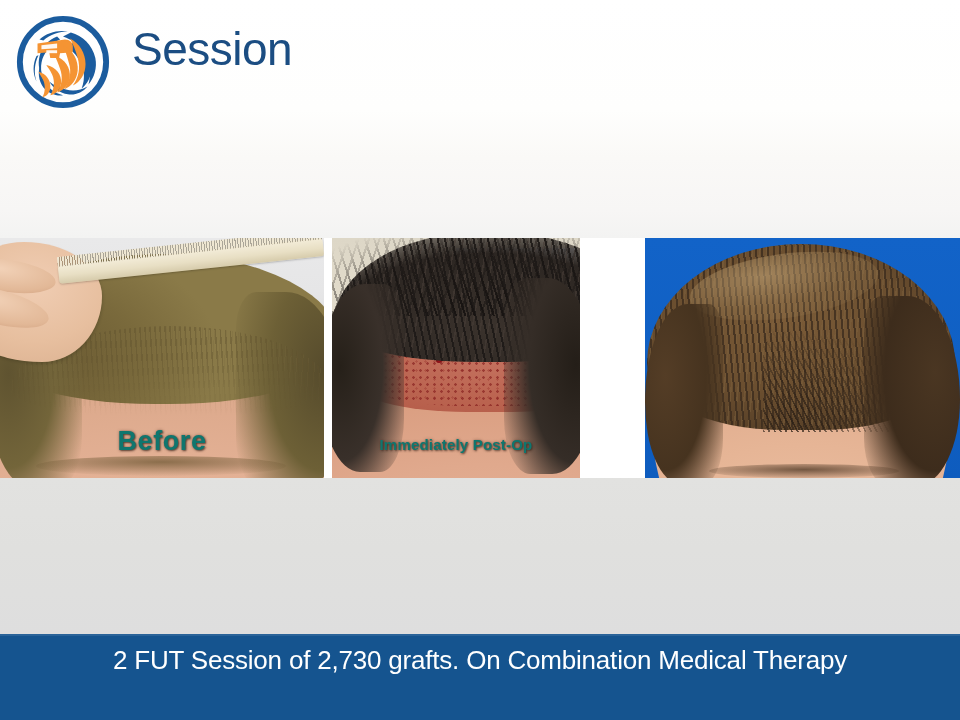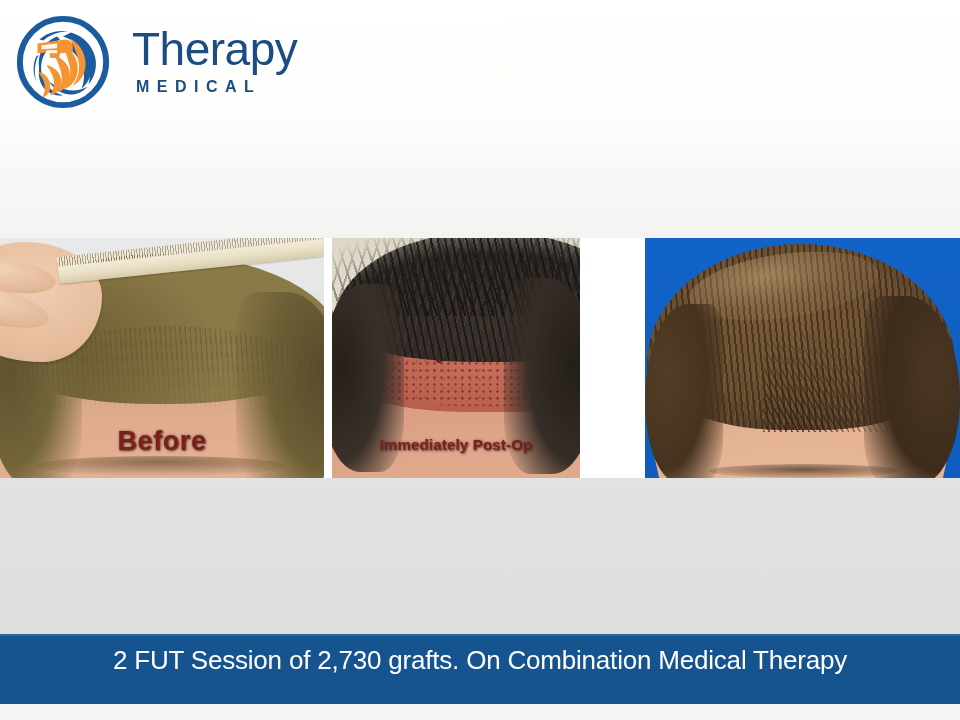--- a/index.html
+++ b/index.html
@@ -100,21 +100,21 @@
     overflow: hidden;
   }
   .photo-before { left: 0px;   width: 324px; }
   .photo-postop { left: 332px; width: 248px; }
   .photo-after  { left: 645px; width: 315px; }
 
   .photo-caption {
     position: absolute;
     width: 100%;
     text-align: center;
-    color: #7f1d1d;
+    color: #0f766e;
     font-family: "Liberation Sans", sans-serif;
     font-weight: 700;
     text-shadow: 1px 1px 2px rgba(60,40,30,.75), 0 0 3px rgba(80,50,40,.5);
     pointer-events: none;
   }
   .cap-before { top: 188px; font-size: 27px; letter-spacing: .6px; }
   .cap-postop { top: 198px; font-size: 15px; letter-spacing: .2px; }
   .cap-after  { top: 193px; font-size: 16px; letter-spacing: .3px; }
 
   
@@ -355,21 +355,21 @@
     height: 156px;
     background: linear-gradient(to bottom, #e2e2e0 0%, #e0e0de 45%, #dedede 100%);
   }
 
   
   .caption-bar {
     position: absolute;
     left: 0;
     top: 634px;
     width: 960px;
-    height: 70px;
+    height: 86px;
     background: #15548f;
     border-top: 2px solid #2a6399;
     box-sizing: border-box;
   }
   .caption-text {
     position: absolute;
     left: 0;
     top: 9px;
     width: 960px;
     text-align: center;
@@ -403,22 +403,21 @@
         <path d="M28 33 L44 31 L44 36 L28 37 Z" fill="#ffffff" opacity="0.92"></path>
         <path d="M33 38 L44 38 L44 41 L33 41 Z" fill="#ffffff" opacity="0.92"></path>
         <path d="M57 26 C67 31 73 41 73 52 C73 62 68 70 60 74 C66 66 68 56 65 46 C63 38 60 31 57 26 Z" fill="#f59433"></path>
         <path d="M50 33 C60 38 66 48 65 59 C64 68 59 75 51 78 C57 70 59 60 56 51 C54 44 52 37 50 33 Z" fill="#f59433"></path>
         <path d="M42 44 C52 47 58 56 57 66 C56 73 51 79 44 81 C49 74 50 65 47 57 C45 51 43 47 42 44 Z" fill="#f59433"></path>
         <path d="M33 53 C43 55 49 63 48 72 C47 78 43 83 37 84 C41 78 42 70 39 63 C37 58 34 55 33 53 Z" fill="#f59433"></path>
         <path d="M25 60 C33 62 38 69 37 77 C36 82 33 85 29 86 C32 81 32 74 30 69 C28 65 26 62 25 60 Z" fill="#f59433"></path>
       </svg>
     </div>
     <div class="logo-words">
-      <div class="logo-name">Therapy</div>
-      <div class="logo-sub">MEDICAL</div>
+      <div class="logo-name">Session</div>
     </div>
   </div>
 
   <div class="photo-strip">
 
     <div class="photo photo-before">
       <div class="bf-bg"></div>
       <div class="bf-head"></div>
       <div class="bf-hairmass"></div>
       <div class="bf-temple-l"></div>

